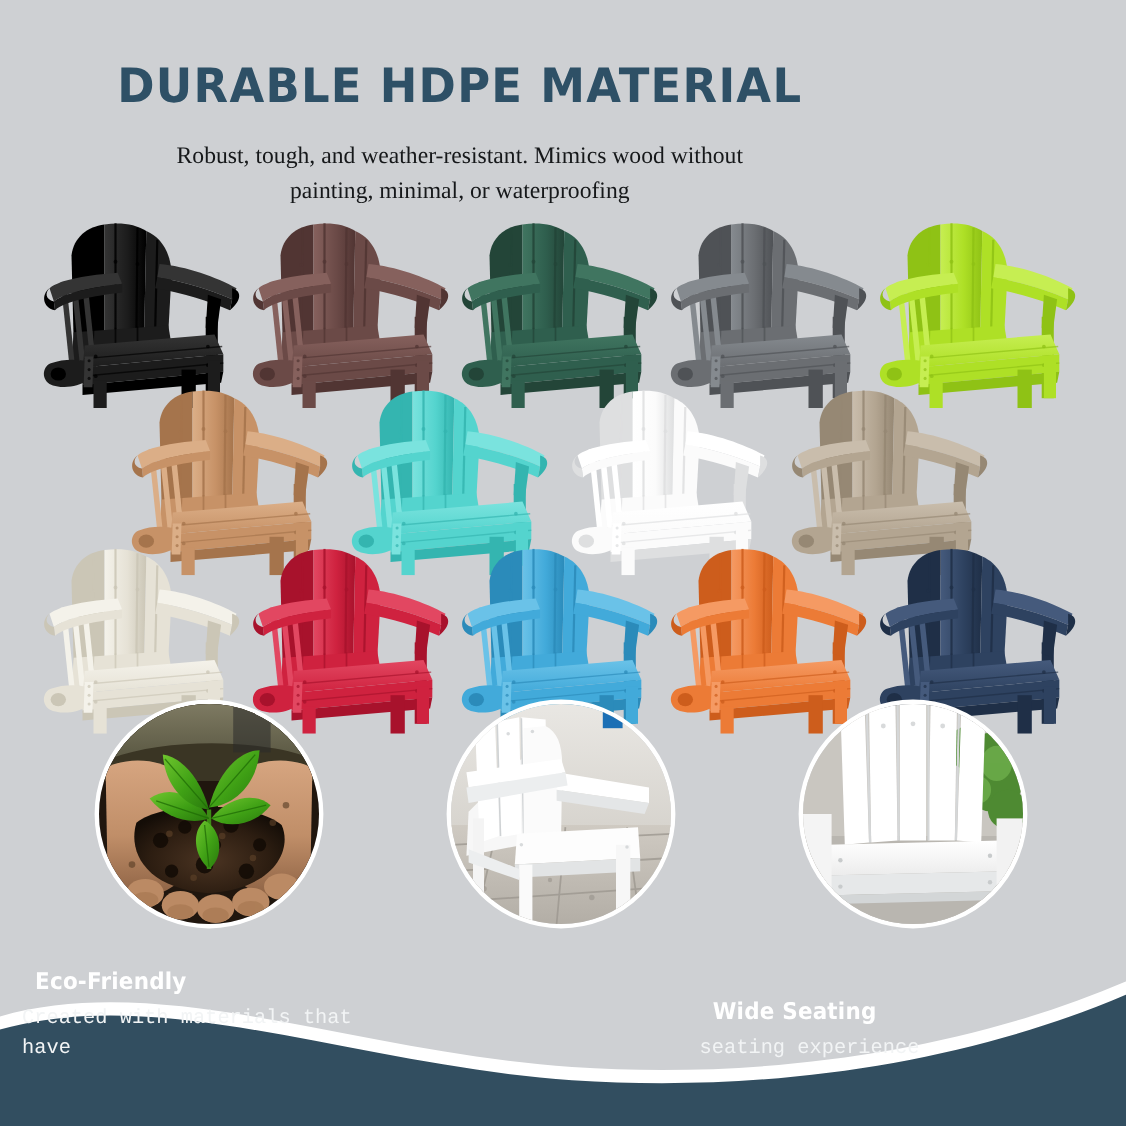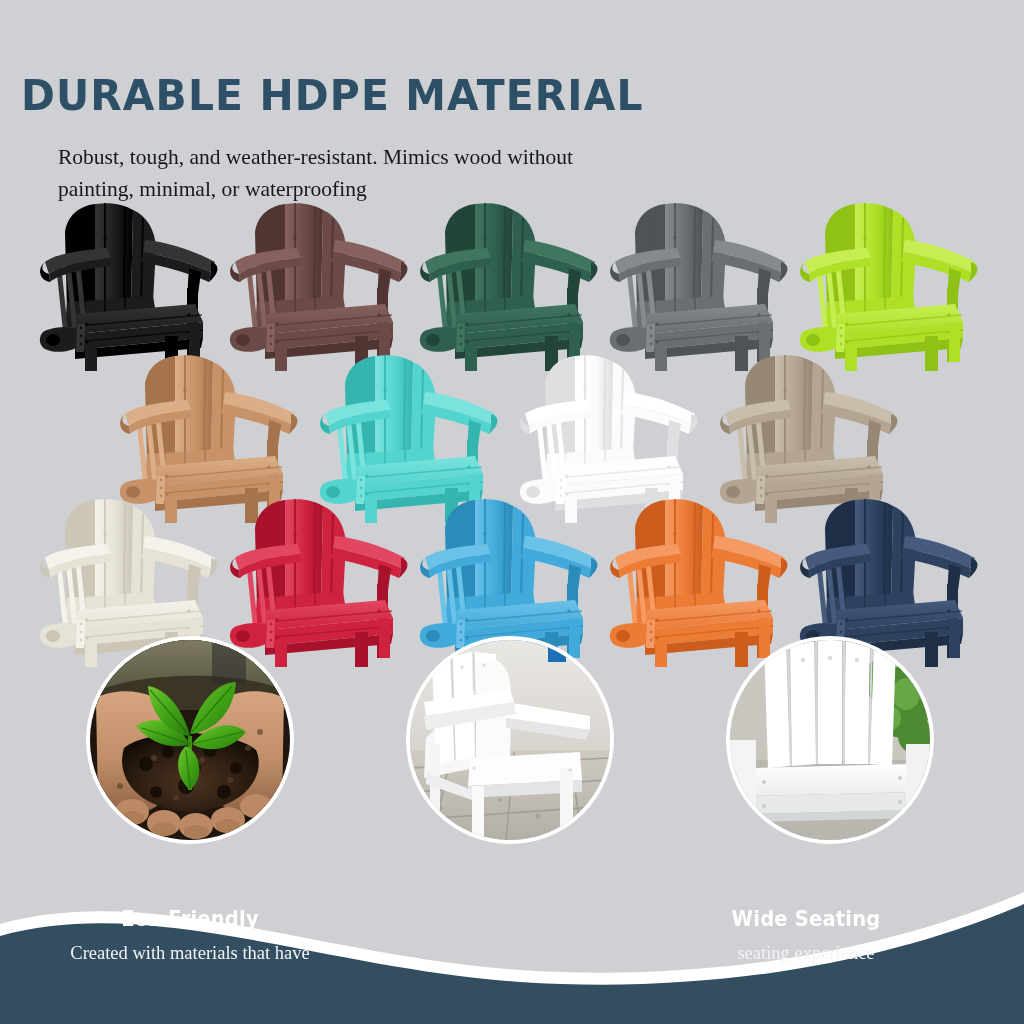--- a/index.html
+++ b/index.html
@@ -5,21 +5,21 @@
   html,body{margin:0;padding:0;}
   body{
     width:1024px;height:1024px;overflow:hidden;
     background:#ced0d3;
     font-family:"Liberation Sans", sans-serif;
     position:relative;
   }
   #stage{position:absolute;inset:0;width:1024px;height:1024px;}
 
   
-  .header{position:absolute;left:0;top:16px;width:836px;text-align:left;}
+  .header{position:absolute;left:0;top:0;width:836px;text-align:center;}
   .title{
     font-family:"DejaVu Sans", sans-serif;
     font-weight:700;font-size:43px;letter-spacing:1.2px;
     color:#2e5066;margin:0;padding-top:58px;line-height:1;
     transform:scaleX(.95);transform-origin:center;
   }
   .subtitle{
     font-family:"Liberation Serif", serif;
     font-size:21.5px;color:#16181a;line-height:1.5;
     margin:24px auto 0;width:720px;
@@ -36,28 +36,28 @@
 
   
   .circle{
     position:absolute;border-radius:50%;overflow:hidden;
     border:4px solid #ffffff;box-sizing:border-box;
   }
   .circ-inner{position:absolute;inset:0;}
 
   
   .features{position:absolute;left:0;bottom:0;width:1024px;height:200px;}
-  .feature{position:absolute;text-align:center;}
+  .feature{position:absolute;text-align:left;}
   .f-title{
     font-family:"DejaVu Sans", sans-serif;font-weight:700;
     font-size:21px;color:#ffffff;letter-spacing:.2px;
     transform:scaleX(.93);transform-origin:center;
   }
   .f-desc{
-    font-family:Liberation Serif, serif;font-size:18.5px;
+    font-family:Liberation Mono, monospace;font-size:18.5px;
     color:#f2f4f5;line-height:1.42;margin-top:9px;
   }
 </style>
 </head>
 <body style="background: rgb(206, 208, 211);">
 
 <div id="stage">
 
   <div class="header">
     <h1 class="title" style="color: rgb(46, 80, 102);">DURABLE HDPE MATERIAL</h1>

